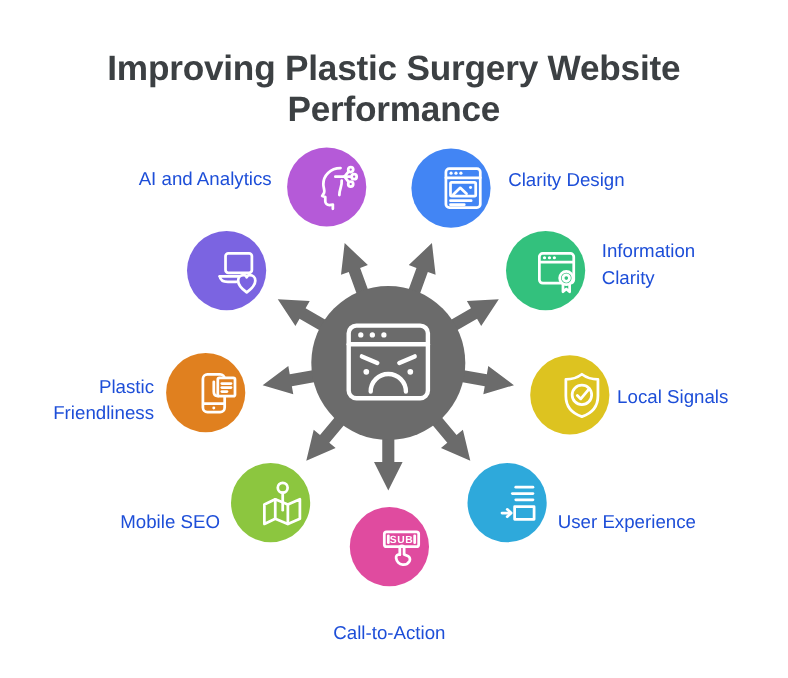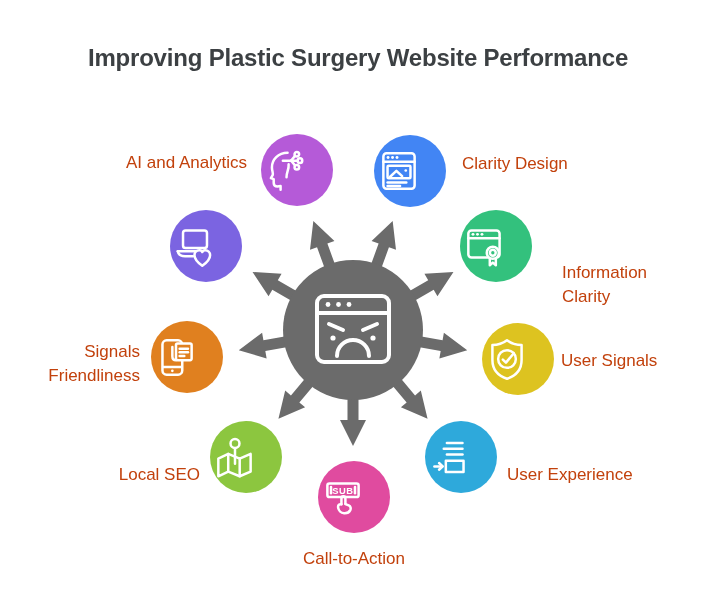--- a/index.html
+++ b/index.html
@@ -3,43 +3,43 @@
 <meta charset="utf-8">
 <style>
   html,body{margin:0;padding:0;}
   body{
     width:716px;height:616px;background:#ffffff;position:relative;overflow:hidden;
     font-family:"Liberation Sans",sans-serif;
   }
   .stage{position:absolute;inset:0;}
   .title{
     position:absolute;top:44px;left:0;right:0;margin:0;
-    text-align:center;font-size:24px;font-weight:700;color:#3c4043;letter-spacing:-0.2px;
+    text-align:center;font-size:32px;font-weight:700;color:#3c4043;letter-spacing:-0.2px;
   }
   .hub-svg{position:absolute;left:233px;top:210px;width:240px;height:240px;}
   .hubicon{stroke:#fff;fill:none;stroke-width:4;stroke-linecap:round;stroke-linejoin:round;}
   .hubdot{fill:#fff;stroke:none;}
   .node{
     position:absolute;width:72px;height:72px;border-radius:50%;
-    display:flex;align-items:center;justify-content:flex-start;
+    display:flex;align-items:center;justify-content:flex-end;
   }
   .icon{display:block;}
   .icon *{stroke:#ffffff;stroke-width:2.4;stroke-linecap:round;stroke-linejoin:round;}
   .icon :not(.fb):not(.dot):not(text){fill:none;}
   .icon .dot{fill:#ffffff;stroke:none;}
   .icon text{fill:#ffffff;stroke:none;font-family:"Liberation Sans",sans-serif;font-weight:bold;letter-spacing:0.5px;}
-  .label{position:absolute;font-size:17px;color:#c2410c;line-height:1.4;}
+  .label{position:absolute;font-size:17px;color:#1d4ed8;line-height:1.4;}
   .r{text-align:right;}
   .nw{white-space:nowrap;}
   .lbl-ai{right:469px;top:151px;}
   .lbl-web{left:462px;top:152px;}
-  .lbl-info{left:562px;top:217px;width:118px;margin-top:44px;}
+  .lbl-info{left:547px;top:217px;width:118px;}
   .lbl-trust{left:561px;top:349px;}
   .lbl-ux{left:507px;top:463px;}
-  .lbl-cta{left:354px;top:547px;transform:translateX(-50%);}
+  .lbl-cta{left:354px;top:564px;transform:translateX(-50%);}
   .lbl-seo{right:516px;top:463px;}
   .lbl-mobile{right:576px;top:340px;width:105px;}
   .lbl-emo{right:556px;top:225px;width:125px;}
   .n-ai{left:261px;top:134px;}
   .n-web{left:374px;top:135px;}
   .n-info{left:460px;top:210px;}
   .n-trust{left:482px;top:323px;}
   .n-ux{left:425px;top:421px;}
   .n-cta{left:318px;top:461px;}
   .n-seo{left:210px;top:421px;}
@@ -143,21 +143,21 @@
   </div>
   <div class="label lbl-info">Information Clarity</div>
 
   <div class="node n-trust" style="background-color: rgb(221, 195, 32);">
     <svg class="icon" width="50" height="50" viewBox="0 0 48 48">
       <path d="M24 6 C20 9 14.5 10.5 10 10.5 L10 25 C10 35.5 16.5 40.5 24 43 C31.5 40.5 38 35.5 38 25 L38 10.5 C33.5 10.5 28 9 24 6 Z"></path>
       <circle cx="24" cy="24" r="8.5"></circle>
       <path d="M20 24.5 L23 27.5 L30.5 18.5"></path>
     </svg>
   </div>
-  <div class="label nw lbl-trust">User Signals</div>
+  <div class="label nw lbl-trust">Local Signals</div>
 
   <div class="node n-ux" style="background-color: rgb(46, 169, 219);">
     <svg class="icon" width="50" height="50" viewBox="0 0 48 48">
       <path d="M21 10.5 H36"></path>
       <path d="M18 16 H36"></path>
       <path d="M21 21.5 H36"></path>
       <rect x="20" y="27.5" width="17" height="11"></rect>
       <path d="M9 33 H16.5"></path>
       <path d="M13.5 29.8 L17 33 L13.5 36.2"></path>
     </svg>
@@ -178,35 +178,35 @@
 
   <div class="node n-seo" style="background-color: rgb(140, 198, 63);">
     <svg class="icon" width="50" height="50" viewBox="0 0 48 48">
       <path d="M8 25.5 L17.5 21 L28.5 25.5 L39 21 L39 38 L28.5 42.5 L17.5 38 L8 42.5 Z"></path>
       <path d="M17.5 21 V38"></path>
       <path d="M28.5 25.5 V42.5"></path>
       <path d="M24 15.5 V30.5"></path>
       <circle cx="24" cy="11" r="4.3"></circle>
     </svg>
   </div>
-  <div class="label r nw lbl-seo">Local SEO</div>
+  <div class="label r nw lbl-seo">Mobile SEO</div>
 
   <div class="node n-mobile" style="background-color: rgb(224, 128, 31);">
     <svg class="icon" width="50" height="50" viewBox="0 0 48 48">
       <rect x="11" y="8" width="19" height="33" rx="4"></rect>
       <path d="M11.5 33.5 H29.5"></path>
       <circle class="dot" cx="20.5" cy="37.3" r="1.3"></circle>
       <path d="M24 27 C21.6 27 20.5 25.2 20.5 23.2 L20.5 14.5"></path>
       <rect class="fb" x="24" y="11" width="15" height="16" rx="1.5" fill="#e0801f"></rect>
       <path d="M27.5 16 H35.5"></path>
       <path d="M27.5 19.5 H35.5"></path>
       <path d="M27.5 23 H32"></path>
     </svg>
   </div>
-  <div class="label r lbl-mobile">Signals Friendliness</div>
+  <div class="label r lbl-mobile">Plastic Friendliness</div>
 
   <div class="node n-emo" style="background-color: rgb(123, 100, 225);">
     <svg class="icon" width="50" height="50" viewBox="0 0 48 48">
       <rect x="12.5" y="9" width="23" height="17" rx="2.5"></rect>
       <path d="M7.5 29 H26"></path>
       <path d="M7.5 29 C8 32.5 11 33.8 14.5 33.8 H22"></path>
       <path class="fb" d="M31 43 C25.5 39 23.5 36 23.5 32.8 C23.5 30 25.6 28 28.3 28 C29.8 28 30.7 28.8 31 29.8 C31.3 28.8 32.2 28 33.7 28 C36.4 28 38.5 30 38.5 32.8 C38.5 36 36.5 39 31 43 Z" fill="#7b64e1"></path>
     </svg>
   </div>
 

